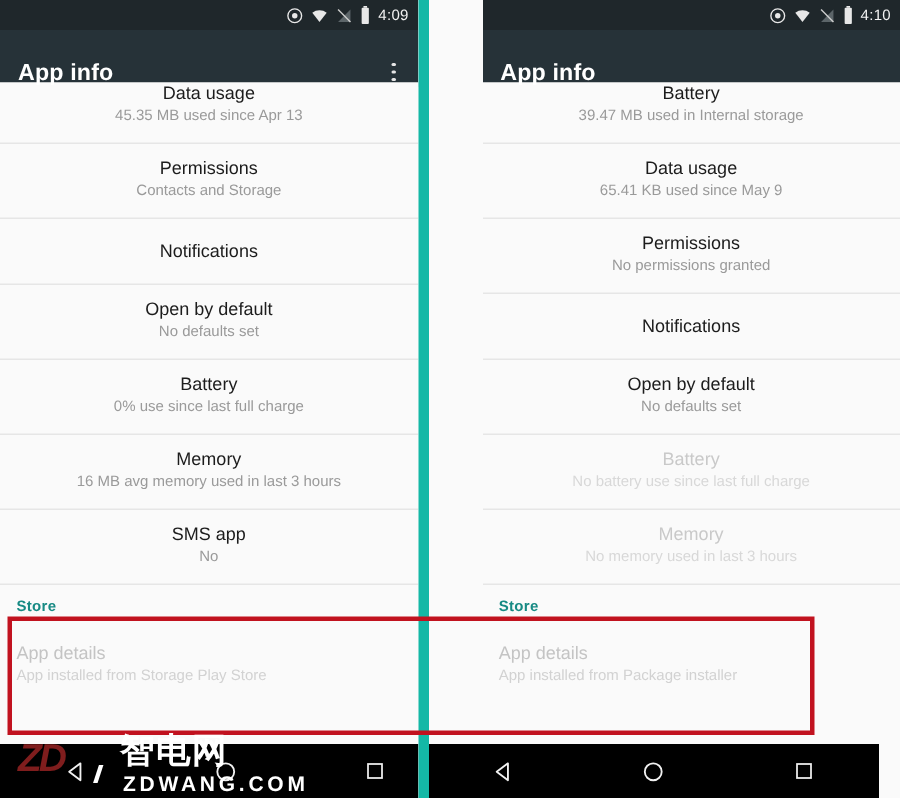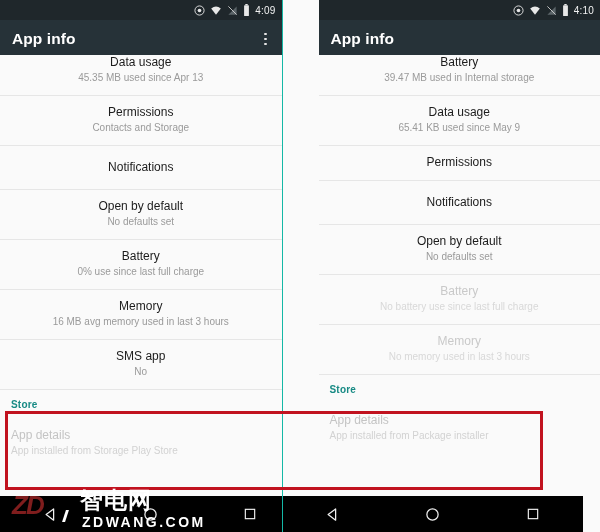--- a/index.html
+++ b/index.html
@@ -1,29 +1,29 @@
 <!DOCTYPE html>
 <html><head>
 <meta charset="utf-8">
 <style>
   html,body{margin:0;padding:0;background:#ffffff;}
   body{width:600px;height:532px;overflow:hidden;font-family:"Liberation Sans",sans-serif;}
 
   .screens{position:relative;width:600px;height:508px;display:flex;}
   .phone{position:relative;width:300px;height:532px;background:#fafafa;overflow:hidden;}
-  .phone.right{border-left:1px solid #14b8a6;padding-left:36px;}
+  .phone.right{border-left:7px solid #14b8a6;padding-left:36px;}
 
   
   .statusbar{height:20px;background:#1f272b;display:flex;align-items:center;justify-content:flex-end;padding-right:6px;box-sizing:border-box;}
   .sb-icons{display:flex;align-items:center;gap:5px;}
   .sb-time{color:#f2f2f2;font-size:10px;letter-spacing:.2px;margin-left:5px;}
   .ic{display:block;}
 
   
-  .appbar{height:38px;background:#263238;display:flex;align-items:center;padding:0 12px;box-sizing:border-box;justify-content:space-between;gap:12px;}
+  .appbar{height:38px;background:#263238;display:flex;align-items:flex-end;padding:0 12px;box-sizing:border-box;justify-content:space-between;gap:12px;}
   .appbar-title{color:#ffffff;font-size:15.5px;font-weight:600;letter-spacing:.1px;}
   .overflow{display:flex;flex-direction:column;gap:2.5px;align-items:center;padding:4px 3px;}
   .overflow i{width:2.5px;height:2.5px;background:#e6e6e6;border-radius:50%;display:block;}
 
   
   .list{background:#fafafa;}
   .row{padding:9px 11px 10px 11px;border-bottom:1px solid #e6e6e6;box-sizing:border-box;background:#fafafa;text-align:center;}
   .row .t{font-size:12px;color:#1c1c1c;line-height:15px;font-weight:400;}
   .row .s{font-size:10px;color:#9a9a9a;line-height:14px;margin-top:1px;}
   .row.dim .t{color:#c9c9c9;}
@@ -184,20 +184,21 @@
         <div class="row clipped">
           <div class="t">Battery</div>
           <div class="s">39.47 MB used in Internal storage</div>
         </div>
         <div class="row">
           <div class="t">Data usage</div>
           <div class="s">65.41 KB used since May 9</div>
         </div>
         <div class="row">
           <div class="t">Permissions</div>
+          <div class="s">No permissions granted</div>
         </div>
         <div class="row tall">
           <div class="t">Notifications</div>
         </div>
         <div class="row">
           <div class="t">Open by default</div>
           <div class="s">No defaults set</div>
         </div>
         <div class="row dim">
           <div class="t">Battery</div>

